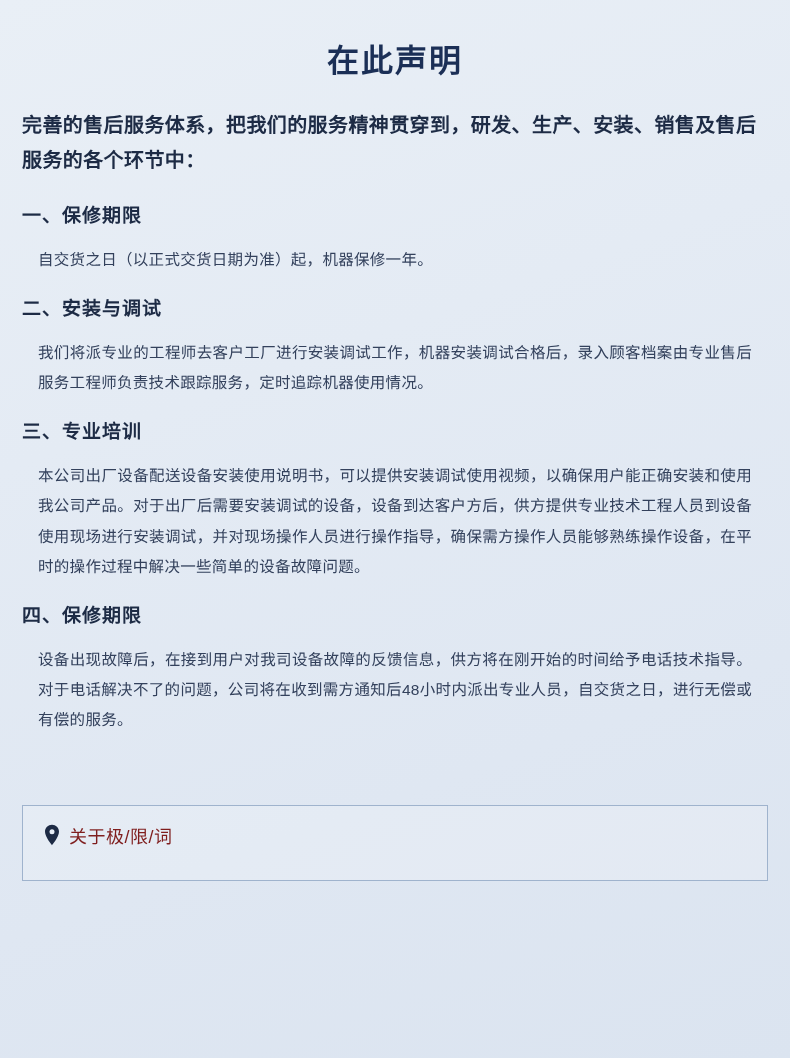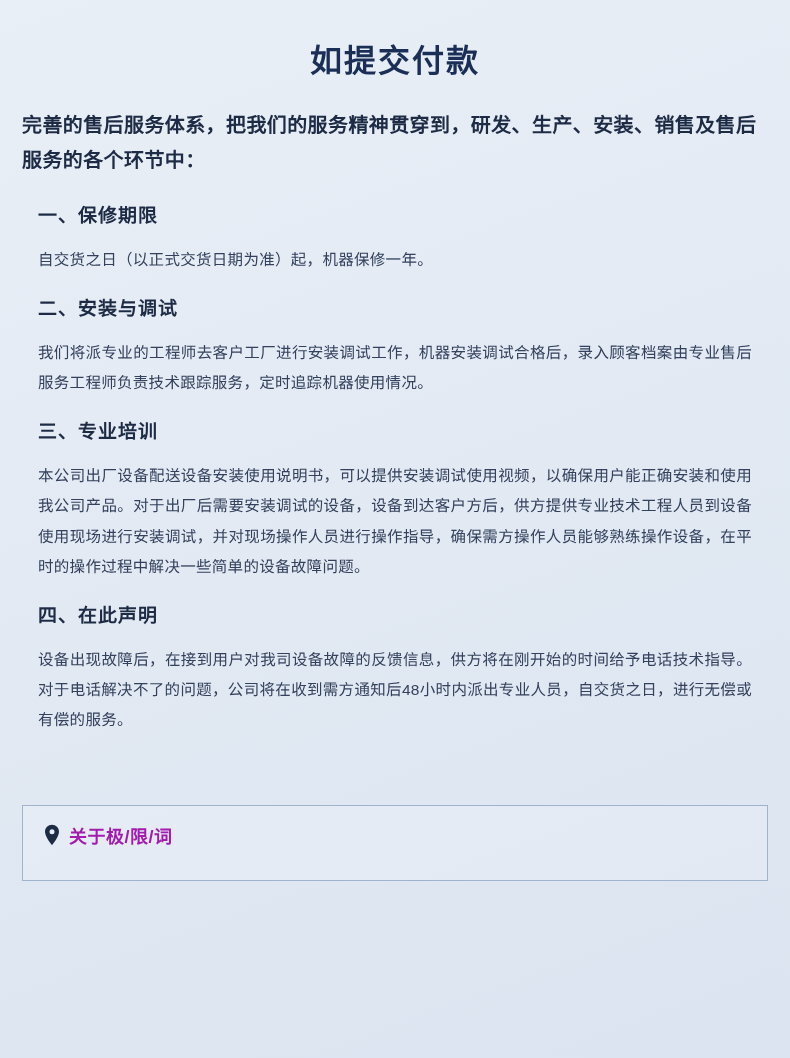--- a/index.html
+++ b/index.html
@@ -39,21 +39,21 @@
     margin: 16px 0 26px 0;
   }
   .section {
     margin-bottom: 22px;
   }
   .section-title {
     font-size: 19px;
     font-weight: bold;
     color: #1d2b45;
     letter-spacing: 1px;
-    margin: 0 0 10px 16px;
+    margin: 0 0 10px 0;
     line-height: 1.3;
   }
   .section-body {
     font-size: 15.5px;
     line-height: 1.95;
     color: #33415c;
     letter-spacing: 0.3px;
     margin: 16px;
     text-align: justify;
   }
@@ -75,60 +75,60 @@
   }
   .pin-icon {
     display: inline-block;
     width: 18px;
     height: 22px;
     flex: 0 0 auto;
     line-height: 0;
   }
   .notice-title {
     font-size: 18px;
-    font-weight: bold;
-    color: #a21caf;
+    font-weight: normal;
+    color: #7f1d1d;
     letter-spacing: 0.5px;
   }
   .notice-body {
     font-size: 14.5px;
     line-height: 2.0;
     color: #33415c;
     letter-spacing: 0.2px;
     margin: 0;
     padding-left: 4px;
     text-align: justify;
   }
 </style>
 </head>
 <body>
 
 <div class="page">
 
-  <h1 class="title">如提交付款</h1>
+  <h1 class="title">在此声明</h1>
 
   <p class="intro">完善的售后服务体系，把我们的服务精神贯穿到，研发、生产、安装、销售及售后服务的各个环节中：</p>
 
   <div class="section">
     <h2 class="section-title">一、保修期限</h2>
     <p class="section-body">自交货之日（以正式交货日期为准）起，机器保修一年。</p>
   </div>
 
   <div class="section">
     <h2 class="section-title">二、安装与调试</h2>
     <p class="section-body">我们将派专业的工程师去客户工厂进行安装调试工作，机器安装调试合格后，录入顾客档案由专业售后服务工程师负责技术跟踪服务，定时追踪机器使用情况。</p>
   </div>
 
   <div class="section">
     <h2 class="section-title">三、专业培训</h2>
     <p class="section-body">本公司出厂设备配送设备安装使用说明书，可以提供安装调试使用视频，以确保用户能正确安装和使用我公司产品。对于出厂后需要安装调试的设备，设备到达客户方后，供方提供专业技术工程人员到设备使用现场进行安装调试，并对现场操作人员进行操作指导，确保需方操作人员能够熟练操作设备，在平时的操作过程中解决一些简单的设备故障问题。</p>
   </div>
 
   <div class="section">
-    <h2 class="section-title">四、在此声明</h2>
+    <h2 class="section-title">四、保修期限</h2>
     <p class="section-body">设备出现故障后，在接到用户对我司设备故障的反馈信息，供方将在刚开始的时间给予电话技术指导。对于电话解决不了的问题，公司将在收到需方通知后48小时内派出专业人员，自交货之日，进行无偿或有偿的服务。</p>
   </div>
 
   <div class="spacer"></div>
 
   <div class="notice">
     <div class="notice-head">
       <span class="pin-icon">
         <svg width="18" height="22" viewBox="0 0 18 22" xmlns="http://www.w3.org/2000/svg">
           <path d="M9 0.8C5.1 0.8 2 3.9 2 7.8c0 5.2 7 13.4 7 13.4s7-8.2 7-13.4c0-3.9-3.1-7-7-7z" fill="#1d2b45"></path>

